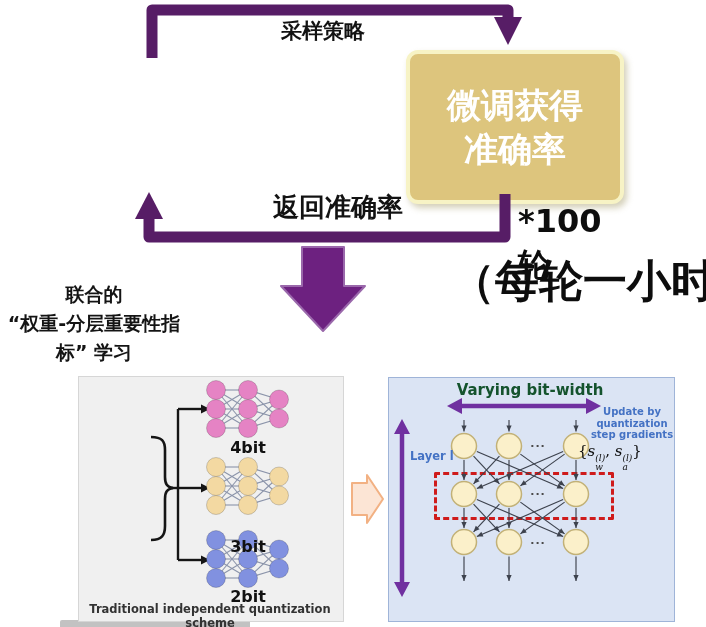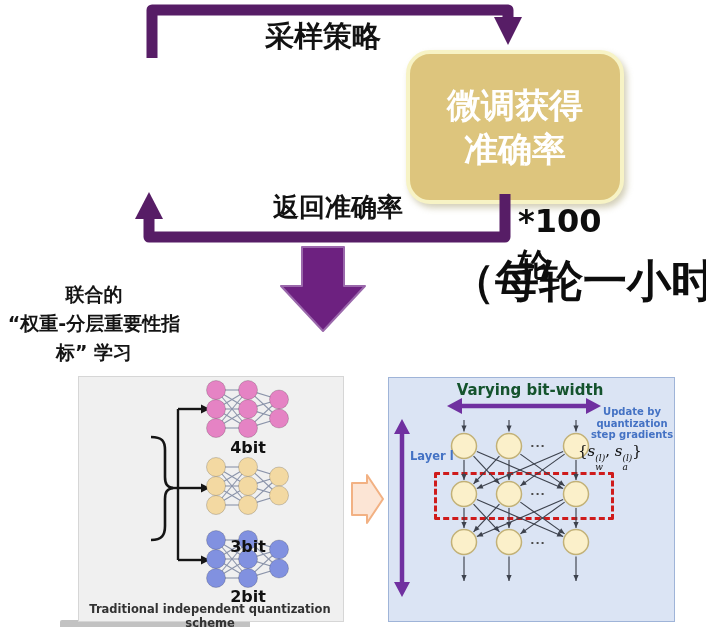--- a/index.html
+++ b/index.html
@@ -15,26 +15,26 @@
     color:#ffffff;font-weight:bold;text-align:center;
   }
   #search-box{
     left:41px;top:55px;width:228px;height:141px;
     background:#6f9080;border:4px solid #b9e0ca;border-radius:16px;
     font-size:38px;line-height:48px;
     box-shadow:3px 4px 6px rgba(110,125,115,.45);
   }
   #finetune-box{
     left:406px;top:50px;width:210px;height:146px;
-    background:#ddc57d;border:4px solid #f7f3c5;border-radius:24px;
+    background:#ddc57d;border:4px solid #f7f3c5;border-radius:12px;
     font-size:34px;line-height:44px;
     box-shadow:3px 4px 6px rgba(160,150,100,.45);
   }
   .arrow-label{position:absolute;z-index:4;color:#121212;font-weight:bold;text-align:center;}
-  #label-top{left:248px;top:17px;width:150px;font-size:29px;}
+  #label-top{left:248px;top:17px;width:150px;font-size:21px;}
   #label-bottom{left:259px;top:190px;width:158px;font-size:26px;}
   #rounds{position:absolute;z-index:4;color:#0d0d0d;font-weight:bold;text-align:left;}
   #rounds .r1{position:absolute;left:518px;top:199px;font-size:32px;line-height:44px;}
   #rounds .r2{position:absolute;left:451px;top:259px;font-size:44px;line-height:44px;letter-spacing:0px;white-space:nowrap;}
   #joint-note{
     left:-2px;top:280px;width:192px;z-index:4;text-align:center;
     color:#141414;font-weight:bold;font-size:19px;line-height:29px;
   }
   
   #left-panel{

